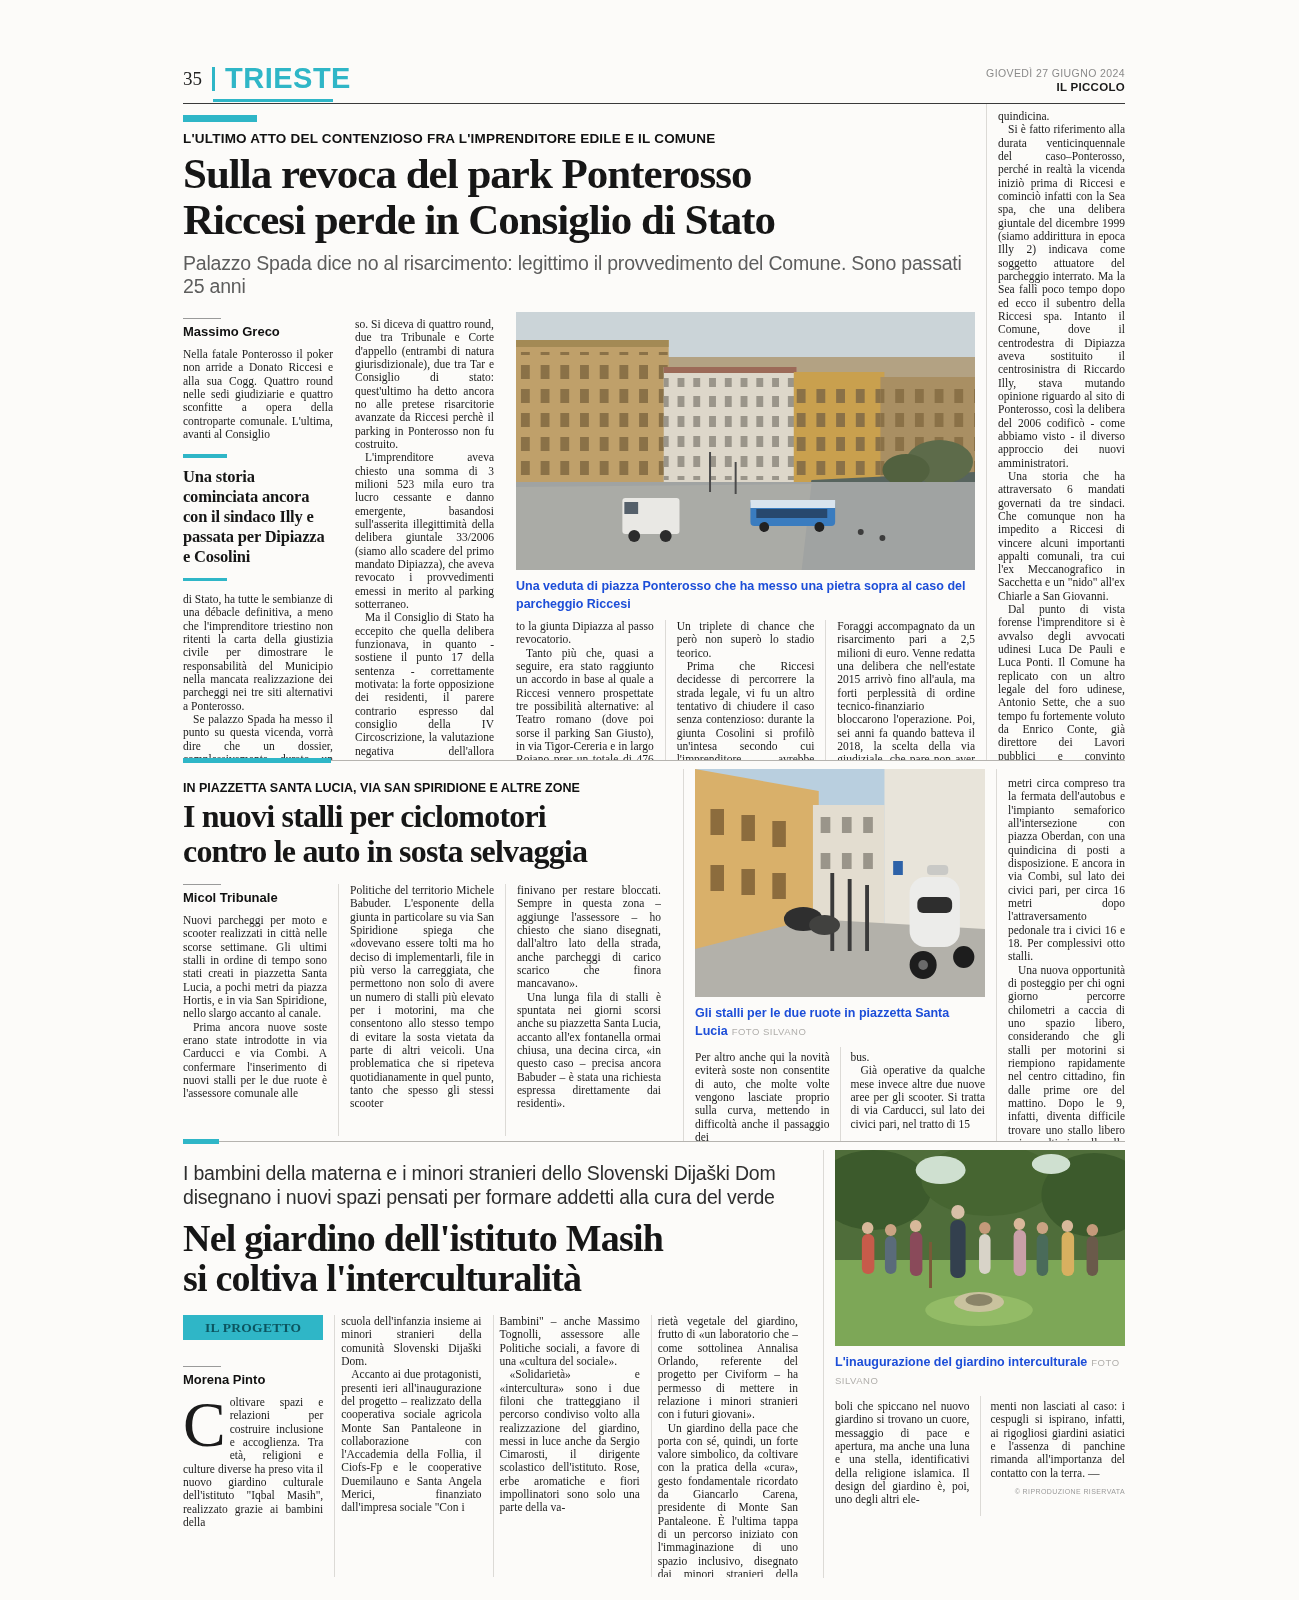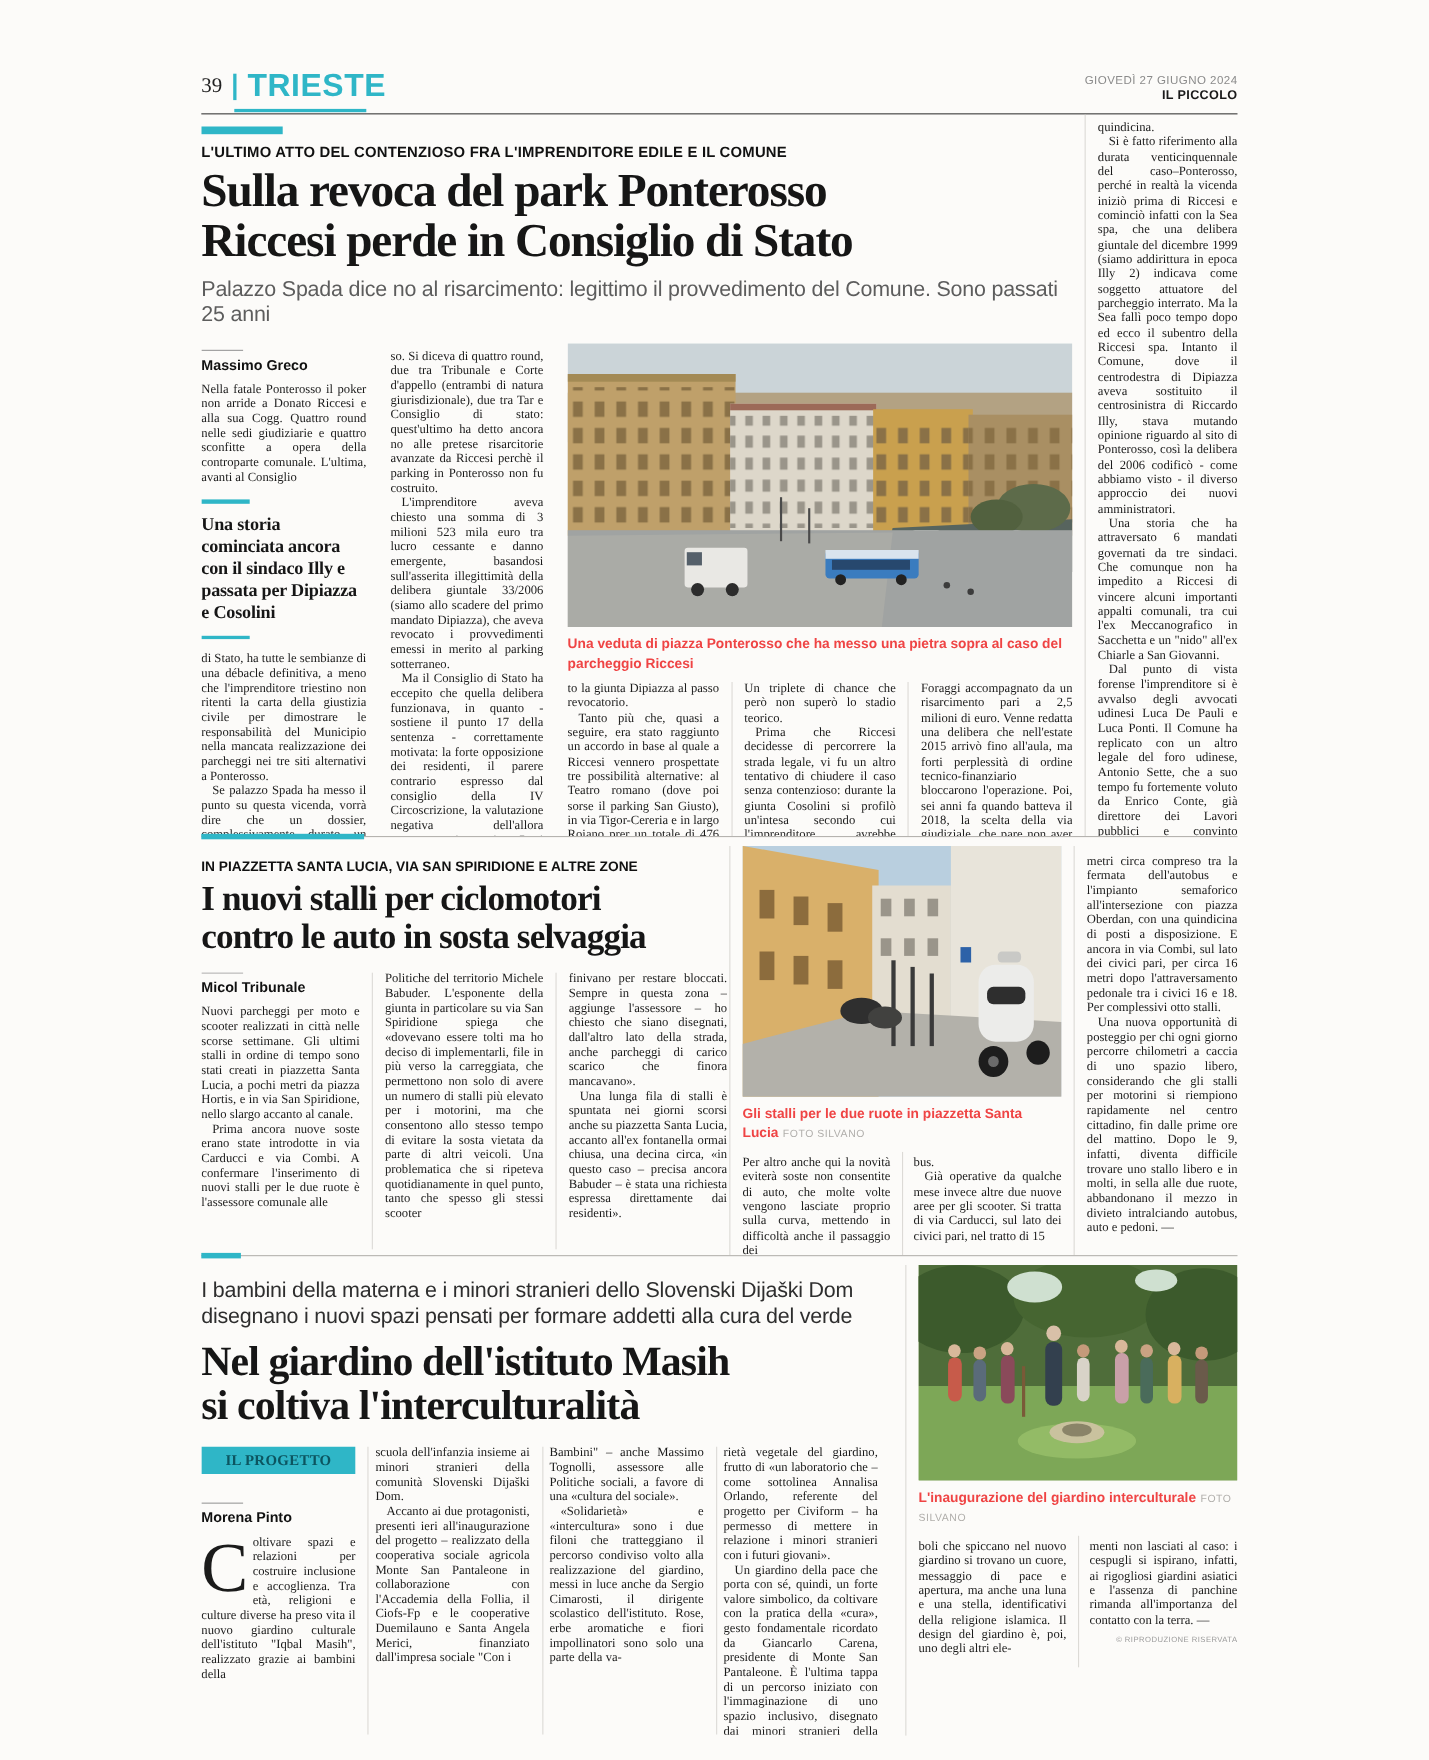--- a/index.html
+++ b/index.html
@@ -22,21 +22,21 @@
   
   .row { display:flex; }
   .kicker { font-family:"Liberation Sans", sans-serif; font-weight:bold; color:#111; }
   .byline-block { margin-bottom:9px; }
   .byline-rule { width:38px; border-top:1.5px solid #9a9a9a; margin-bottom:5px; }
   .byline { font-family:"Liberation Sans", sans-serif; font-weight:bold; font-size:13px; color:#111; }
   .paras p, p.para { font-size:11.5px; line-height:1.16; text-align:justify; color:#1b1b1b; }
   .paras p + p { text-indent:10px; }
   .endcredit { font-family:"Liberation Sans", sans-serif; font-size:7px; color:#9a9a9a; text-align:right; letter-spacing:.4px; margin-top:8px; }
   .caption-row { padding:6px 0 8px; }
-  .caption { font-family:"Liberation Sans", sans-serif; font-weight:bold; font-size:12.5px; color:#ef4444; }
+  .caption { font-family:"Liberation Sans", sans-serif; font-weight:bold; font-size:12.5px; color:#1d4ed8; }
   .photo-credit { font-family:"Liberation Sans", sans-serif; font-size:9.5px; color:#b0aeab; letter-spacing:.5px; }
   .sec-rule { border-top:1px solid #b5b3af; position:relative; }
   .teal-seg { position:absolute; top:-3px; left:0; height:5px; background:var(--accent); }
   .cols > * + *, .vline { border-left:1px solid #dcdad6; }
   .photo { display:block; width:100%; }
 
   
   .a1 { height:656px; overflow:hidden; }
   .a1-left { width:792px; flex:0 0 792px; }
   .a1-right { flex:1; margin-left:11px; padding-left:11px; padding-top:6px; }
@@ -48,21 +48,21 @@
   .a1-body .tcol { flex:0 0 150px; width:150px; padding-top:6px; }
   .a1-body > * + * { margin-left:11px; padding-left:11px; }
   .photostack { flex:1; min-width:0; }
   .quotebox { margin:13px 0 12px; }
   .quote-rule { width:44px; height:3.5px; background:var(--accent); }
   .quote-text { font-size:16.5px; font-weight:bold; line-height:1.22; color:#161616; margin:9px 0 10px; letter-spacing:-.2px; }
 
   
   .a2 { height:372px; overflow:hidden; margin-top:8px; }
   .a2-left { flex:0 0 478px; width:478px; }
-  .a2-mid { flex:0 0 302px; width:302px; margin-left:2px; padding-left:11px; }
+  .a2-mid { flex:0 0 302px; width:302px; margin-left:22px; padding-left:11px; }
   .a2-right { flex:1; margin-left:11px; padding-left:11px; padding-top:8px; }
   .a2-kicker { font-size:12.5px; margin-top:12px; }
   .a2-headline { font-size:32px; font-weight:bold; line-height:1.08; letter-spacing:-.8px; color:#161616; margin:4px 0 16px; white-space:pre-line; }
   .a2-cols { height:252px; overflow:hidden; }
   .a2-cols > * { flex:1 1 0; min-width:0; }
   .a2-cols > * + * { margin-left:11px; padding-left:11px; }
   .a2-undercols { height:110px; overflow:hidden; }
   .a2-undercols > * { flex:1 1 0; min-width:0; padding-top:4px; }
   .a2-undercols > * + * { margin-left:10px; padding-left:10px; }
 
@@ -82,21 +82,21 @@
   .a3-undercols > * + * { margin-left:10px; padding-left:10px; }
 </style>
 </head>
 <body>
 
 <div class="page">
 <div class="content">
 
   <div class="pg-header">
     <div class="hdr-left">
-      <span class="pg-num">39</span>
+      <span class="pg-num">35</span>
       <span class="sec-bar"></span>
       <span class="sec-name">TRIESTE</span>
       <span class="sec-underline"></span>
     </div>
     <div class="hdr-right">
       <div class="pg-date">GIOVEDÌ 27 GIUGNO 2024</div>
       <div class="masthead">IL PICCOLO</div>
     </div>
   </div>
   <div class="page-rule"></div>

